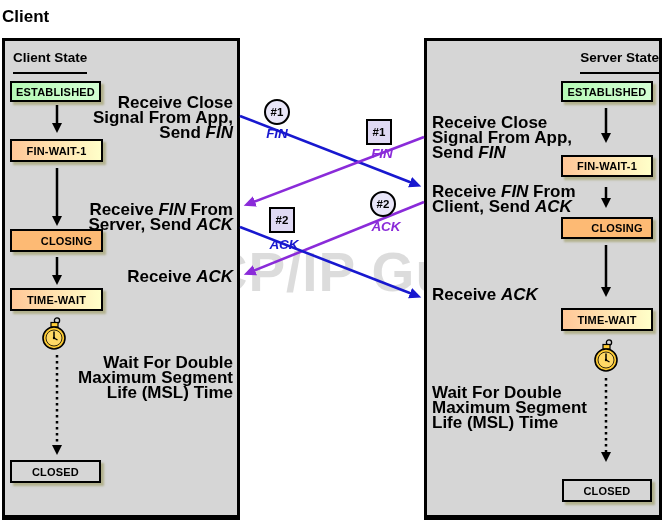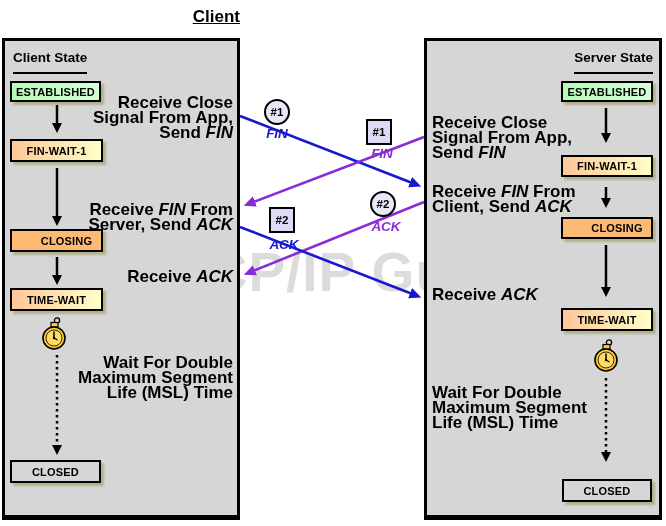--- a/index.html
+++ b/index.html
@@ -8,31 +8,31 @@
     font-family:"Liberation Sans",sans-serif;color:#000;
   }
   .panel{
     position:absolute;top:38px;width:238px;height:482px;box-sizing:border-box;
     background:var(--panel_bg,#D6D6D6);
     border:3px solid #000;border-bottom-width:5px;z-index:1;
   }
   #client-panel{left:2px;}
   #server-panel{left:424px;}
   .title{
-    position:absolute;top:7px;width:238px;text-align:right;
-    font-size:17px;font-weight:bold;z-index:2;text-decoration:underline;
+    position:absolute;top:7px;width:238px;text-align:left;
+    font-size:17px;font-weight:bold;z-index:2;
   }
   #client-title{left:2px;}
   #server-title{left:424px;}
   .heading{
     position:absolute;top:50px;font-size:13.5px;font-weight:bold;
     border-bottom:2px solid #000;padding-bottom:7px;z-index:2;
   }
   #client-heading{left:13px;}
-  #server-heading{right:13px;}
+  #server-heading{right:7px;}
   .state{
     position:absolute;box-sizing:border-box;border:2px solid #000;
     font-size:11px;font-weight:bold;letter-spacing:.2px;
     display:flex;align-items:center;justify-content:center;
     box-shadow:3px 3px 2px var(--box_shadow,rgba(150,148,82,0.55));z-index:2;
   }
   .st-green{background:linear-gradient(90deg,#B6FAB6,#D4FFD4);}
   .st-peach{background:linear-gradient(90deg,#FFC798,#FFFFC9);}
   .st-yellow{background:#fdba74;padding-left:20px;}
   .st-gray{background:var(--panel_bg,#D6D6D6);text-align:right;}

